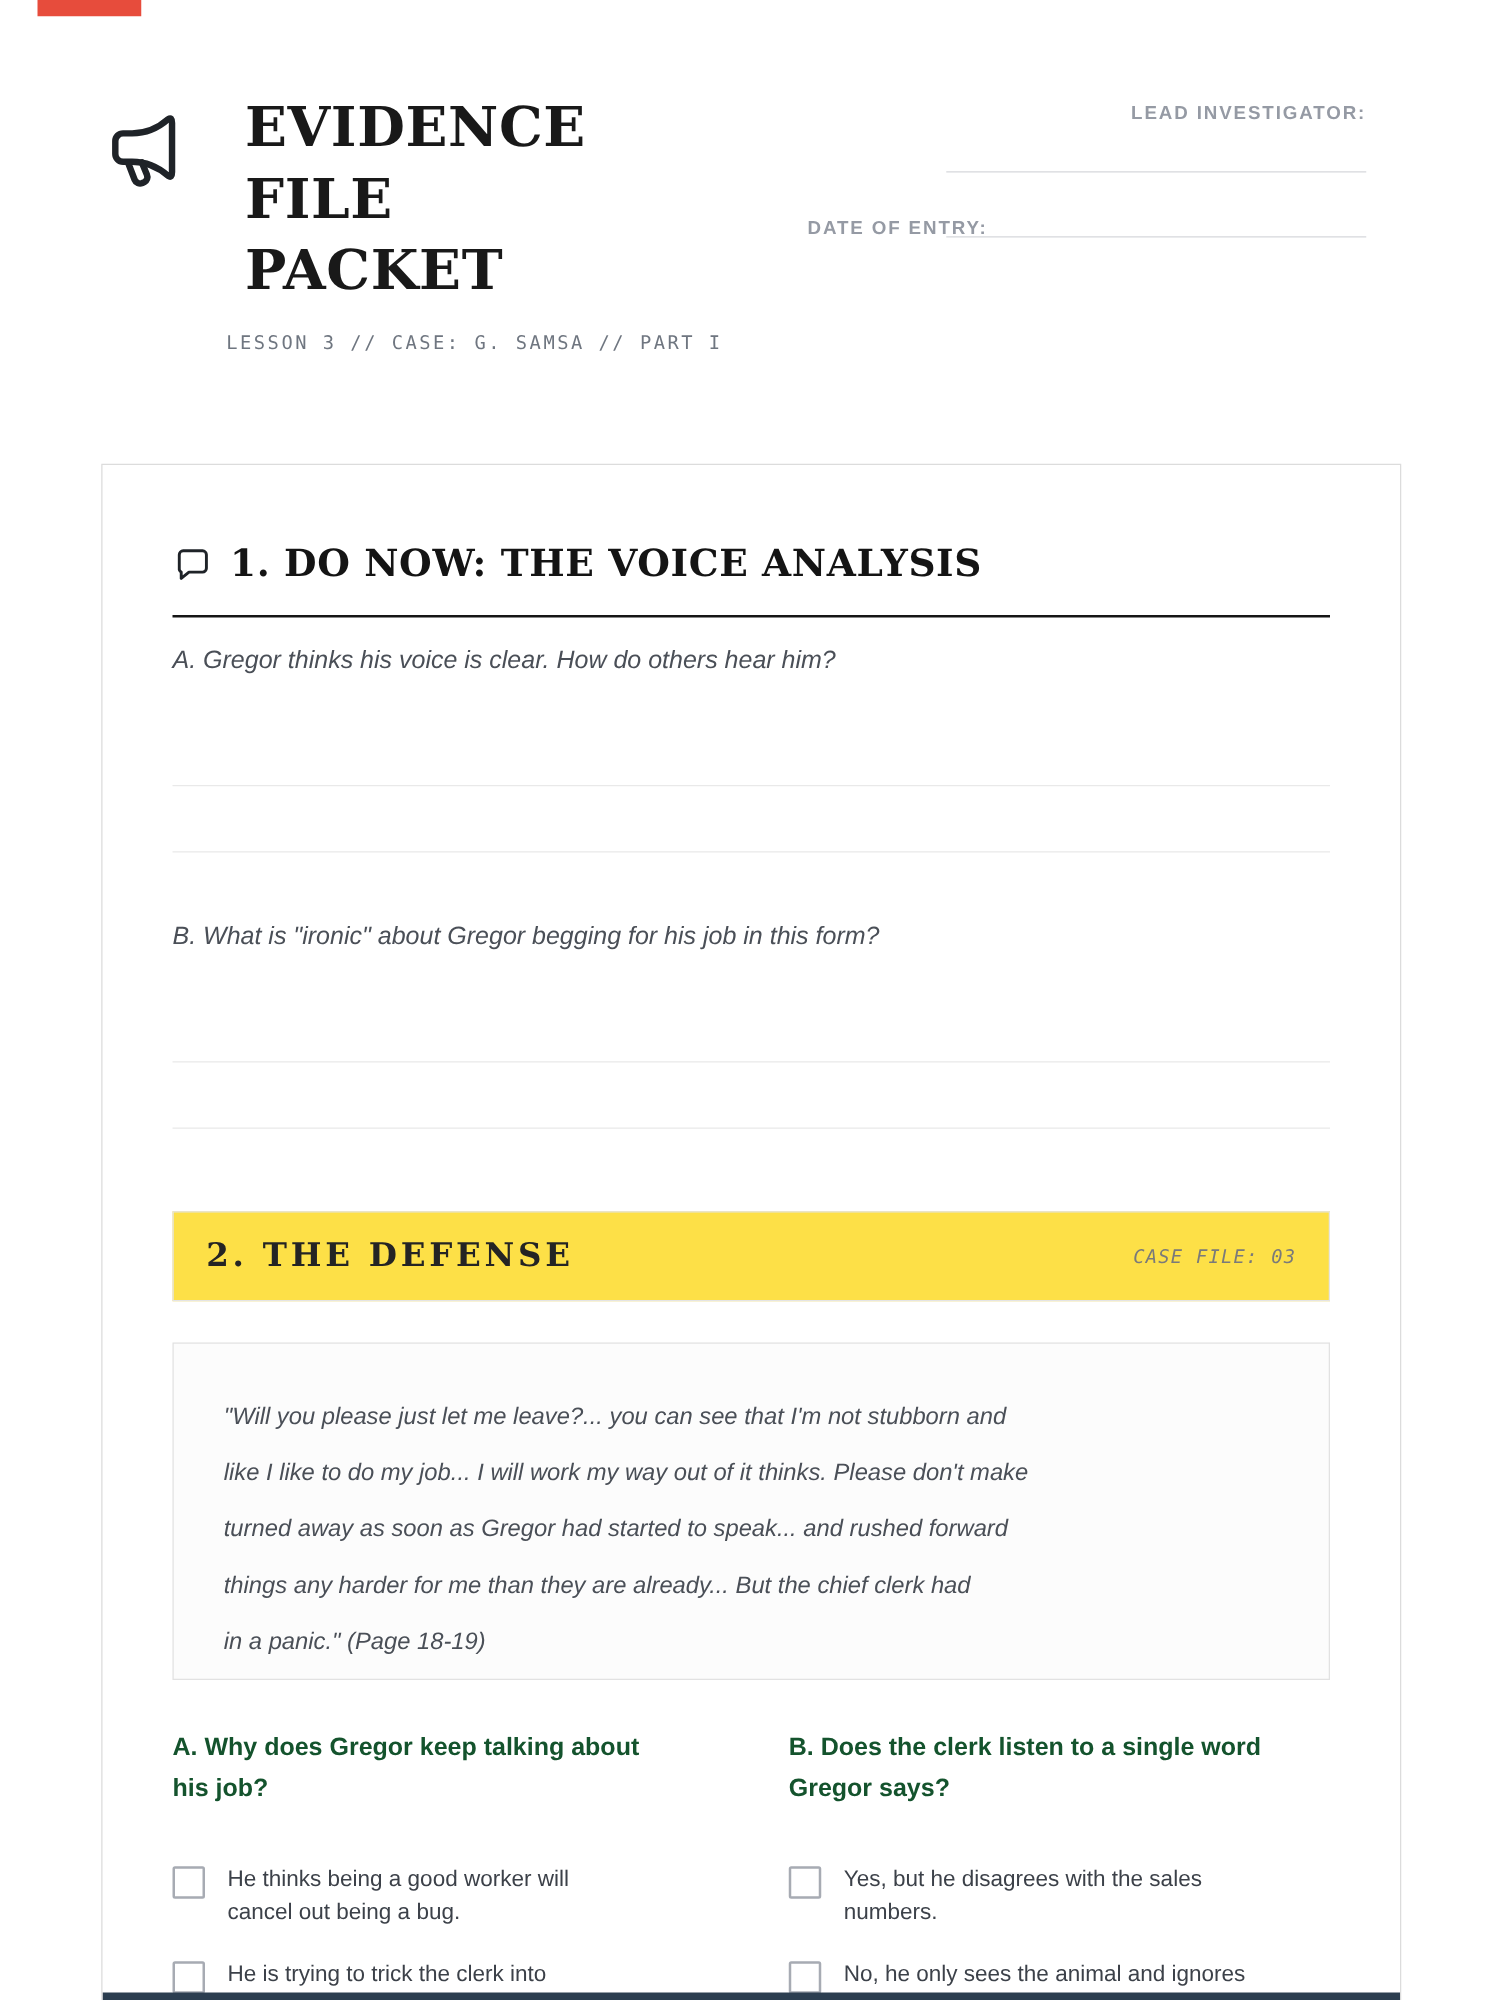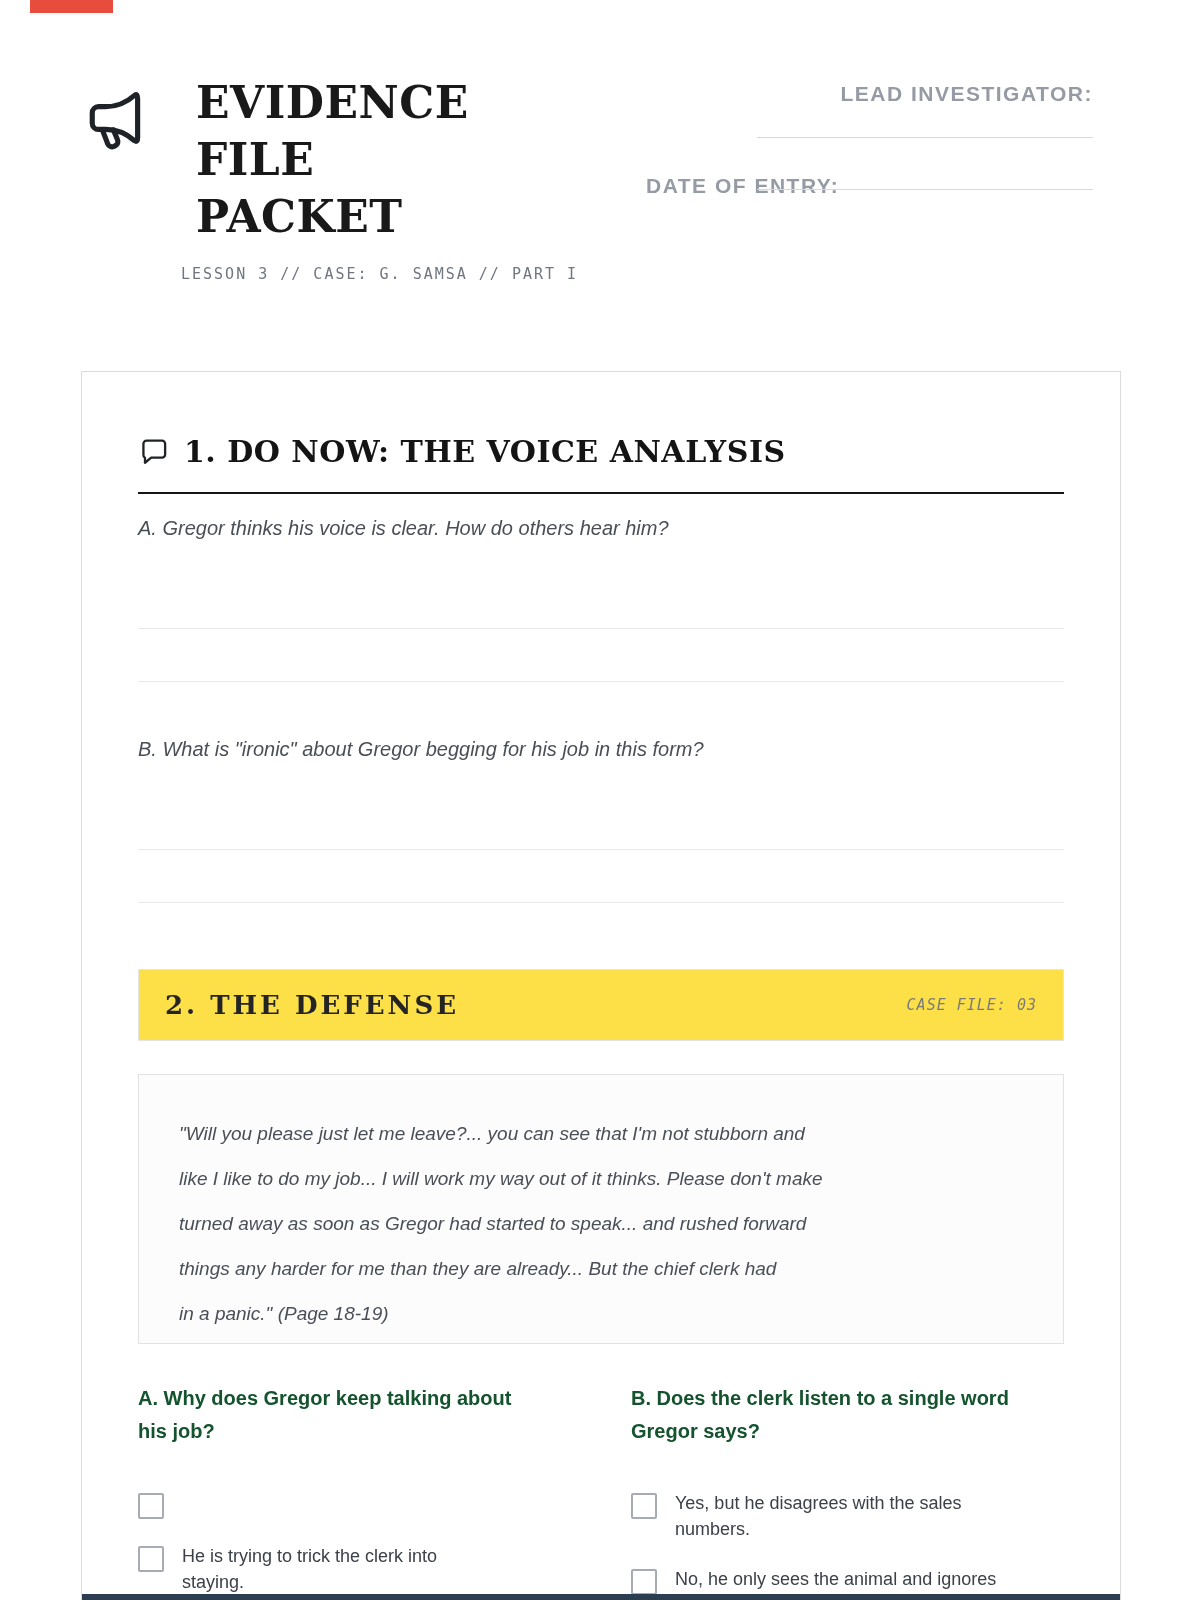--- a/index.html
+++ b/index.html
@@ -20,21 +20,21 @@
     position:absolute;left:180px;top:74px;width:330px;
     font-family:"DejaVu Serif",serif;font-weight:800;
     font-size:44px;line-height:57px;color:#191919;letter-spacing:.5px;margin-left:16px;
   }
   .doc-subtitle{
     position:absolute;left:181px;top:260px;width:398px;
     font-family:"DejaVu Sans Mono",monospace;font-size:15px;line-height:29px;
     letter-spacing:2px;color:#6f7680;
   }
   .meta-label{
-    position:absolute;font-size:21px;font-weight:bold;letter-spacing:1.5px;
+    position:absolute;font-size:15px;font-weight:bold;letter-spacing:1.5px;
     color:#959aa4;white-space:nowrap;
   }
   .lead-label{left:700px;top:82px;width:393px;text-align:right;}
   .date-label{left:646px;top:174px;}
   .meta-line{position:absolute;height:0;border-top:1px solid #d6d8dc;width:336px;left:757px;}
   .line-lead{top:137px;}
   .line-date{top:189px;}
 
   
   .card{
@@ -156,20 +156,21 @@
       <div class="quote-line">things any harder for me than they are already... But the chief clerk had</div>
       <div class="quote-line">in a panic." (Page 18-19)</div>
     </div>
 
     <div class="cols">
 
       <div class="col col-a">
         <div class="col-head">A. Why does Gregor keep talking about his job?</div>
         <div class="opt opt-first">
           <span class="checkbox"></span>
+          <span class="opt-label">He thinks being a good worker will cancel out being a bug.</span>
         </div>
         <div class="opt">
           <span class="checkbox"></span>
           <span class="opt-label">He is trying to trick the clerk into staying.</span>
         </div>
       </div>
 
       <div class="col col-b">
         <div class="col-head">B. Does the clerk listen to a single word Gregor says?</div>
         <div class="opt opt-first">

